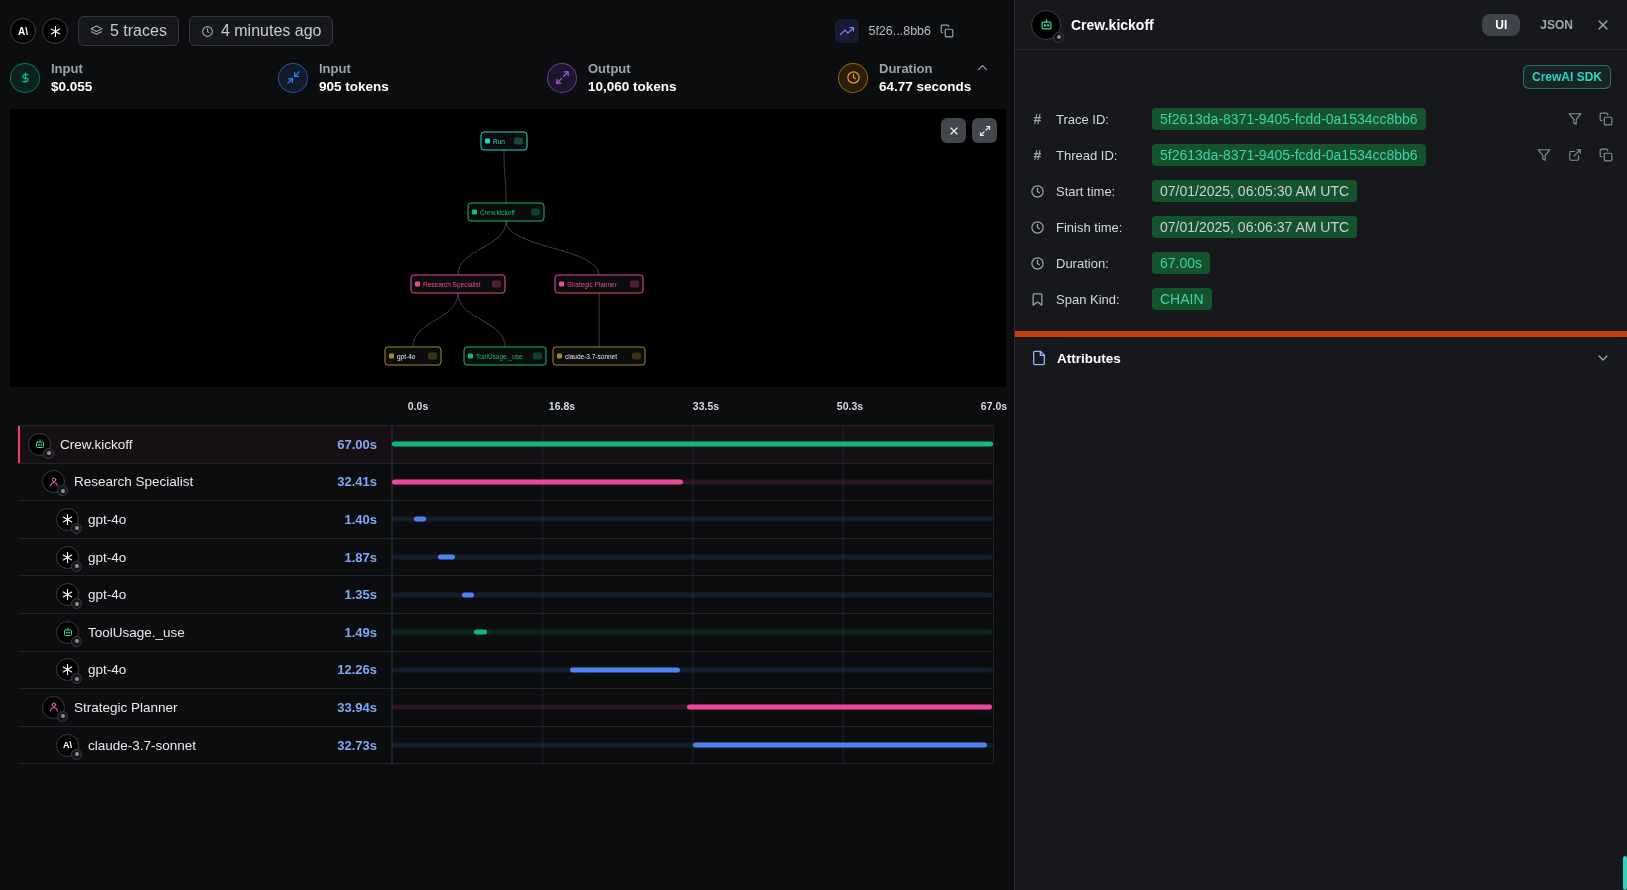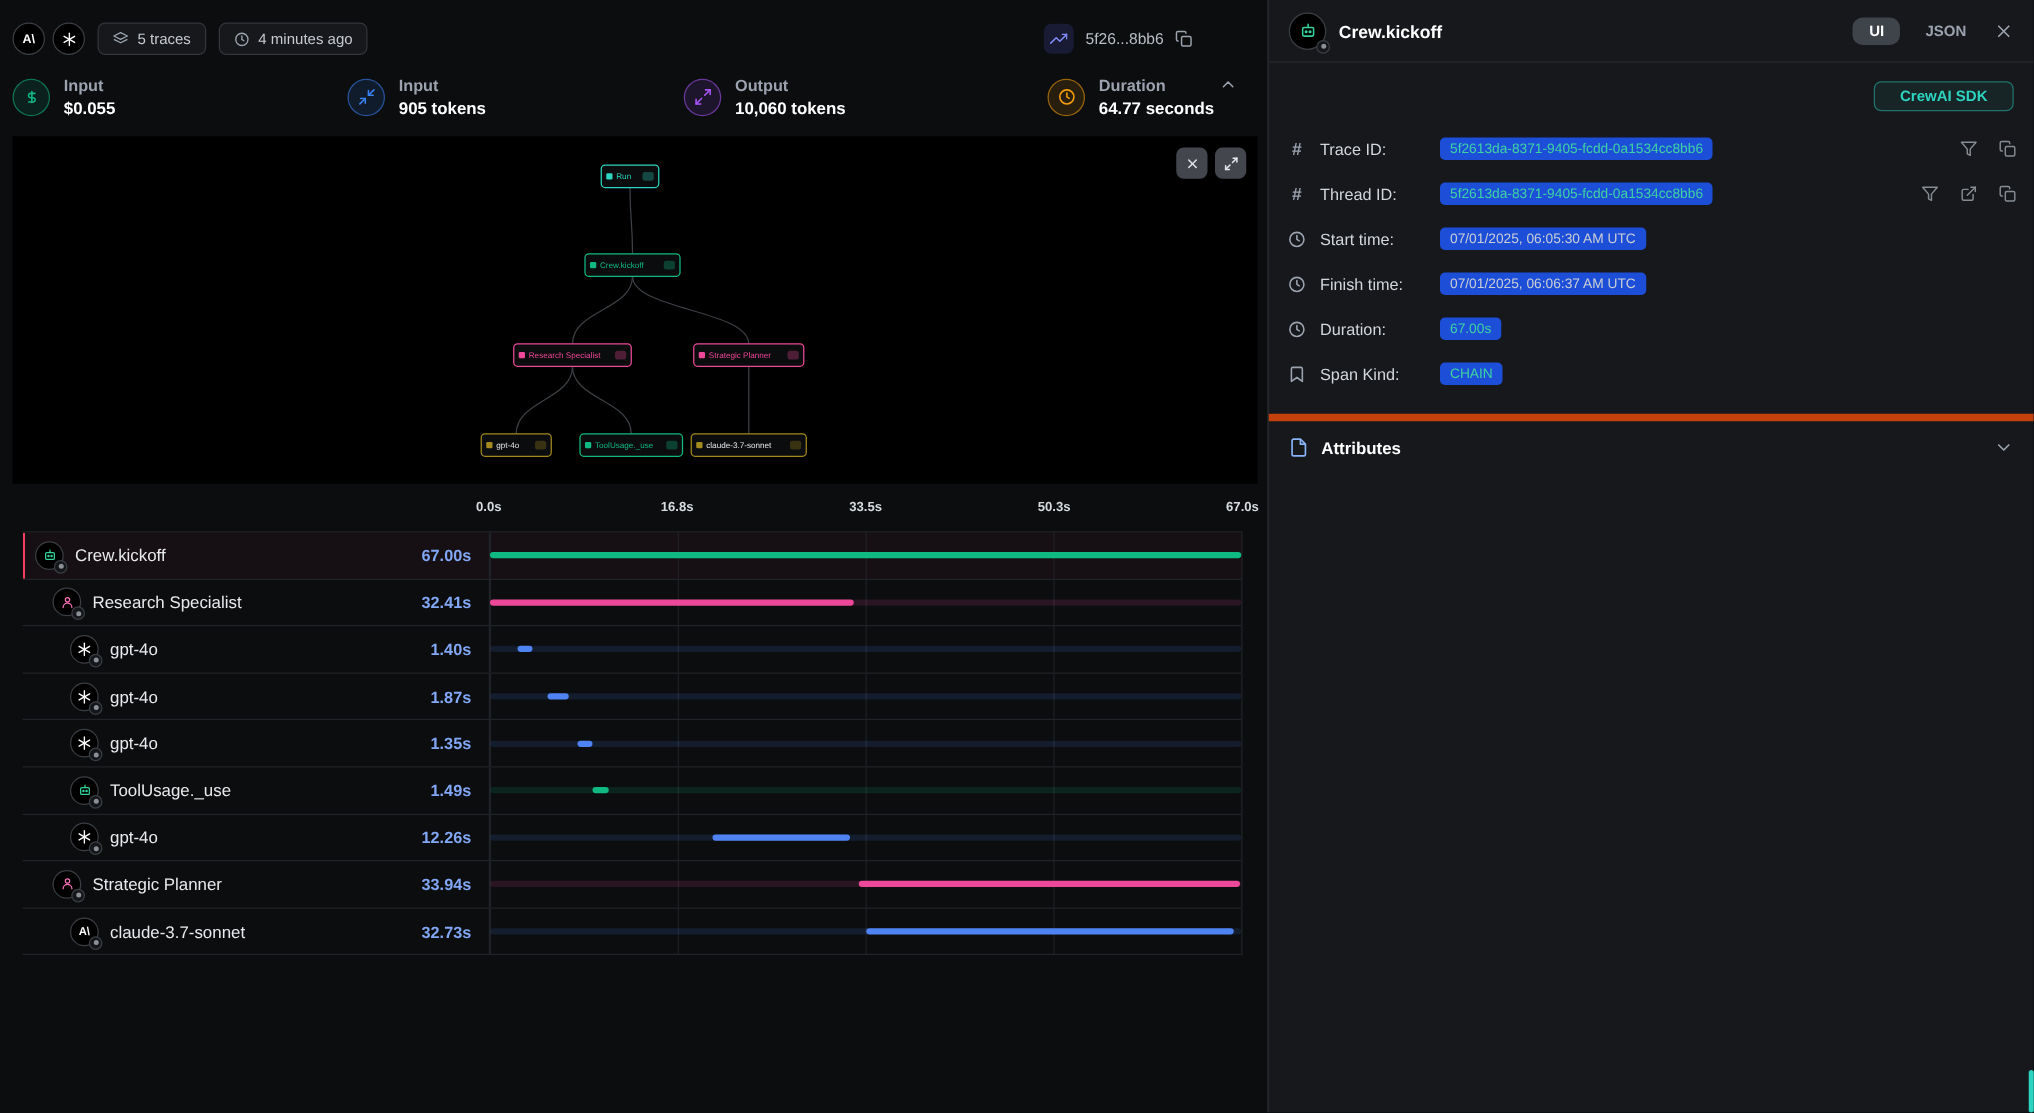--- a/index.html
+++ b/index.html
@@ -4,40 +4,40 @@
 <style>
   *{margin:0;padding:0;box-sizing:border-box;}
   html,body{width:1627px;height:890px;}
   body{background:#0b0d0f;font-family:"Liberation Sans",sans-serif;color:#e5e7eb;overflow:hidden;}
   .app{display:flex;width:1627px;height:890px;}
   
   .main{width:1014px;padding:10px 8px 0 10px;background:#0b0d0f;}
   .hdr{height:42px;display:flex;align-items:center;gap:10px;}
   .avatars{display:flex;gap:6px;align-items:center;}
   .avatar{width:26px;height:26px;border-radius:50%;background:#000;border:1px solid #3a3d42;display:flex;align-items:center;justify-content:center;color:#fff;font-size:10px;font-weight:700;}
-  .badge{display:inline-flex;align-items:center;gap:7px;background:#16181b;border:1px solid #33363b;border-radius:6px;padding:5px 11px;font-size:12px;color:#c6cad0;cursor:default;}
+  .badge{display:inline-flex;align-items:center;gap:7px;background:#16181b;border:1px solid #33363b;border-radius:6px;padding:5px 11px;font-size:16px;color:#c6cad0;cursor:default;}
   .badge svg{color:#9ca3af;}
   .hdr-right{margin-left:auto;display:flex;align-items:center;gap:9px;padding-right:52px;}
   .trend-ic{width:24px;height:24px;border-radius:6px;background:rgba(99,102,241,.16);color:#818cf8;display:flex;align-items:center;justify-content:center;}
   .trace-id{font-size:12.5px;color:#b9bec5;}
   .copy-ic{color:#9ca3af;display:flex;}
   
   .stats{position:relative;display:grid;grid-template-columns:268px 269px 291px 1fr;align-items:center;padding:9px 0 15px;}
   .stat{display:flex;gap:11px;align-items:center;}
   .stat-label{font-size:13px;color:#9ca3af;font-weight:700;}
   .stat-value{font-size:13.5px;color:#fff;font-weight:700;margin-top:3px;}
   .stat-ic{width:30px;height:30px;border-radius:50%;display:flex;align-items:center;justify-content:center;flex:none;}
   .collapse{position:absolute;right:16px;top:8px;color:#9ca3af;cursor:pointer;}
   
   .graph{position:relative;background:#000;height:278px;}
   .graph svg.gsvg{display:block;width:100%;height:100%;}
   .graph-btns{position:absolute;top:9px;right:9px;display:flex;gap:6px;}
   .gbtn{width:25px;height:25px;border-radius:6px;background:#43474d;color:#e5e7eb;display:flex;align-items:center;justify-content:center;border:none;cursor:pointer;}
   
-  .axis{display:flex;height:38px;margin-left:8px;}
+  .axis{display:flex;height:38px;margin-left:8px;gap:27px;}
   .axis-spacer{width:373px;flex:none;}
   .axis-area{flex:1;position:relative;margin-right:12px;}
   .tick{position:absolute;top:13px;transform:translateX(-50%);font-size:10.5px;font-weight:700;color:#d7dade;white-space:nowrap;}
   .rows{margin-left:8px;margin-right:12px;border-top:1px solid #202327;}
   .tl-row{display:flex;height:37.6px;border-bottom:1px solid #202327;align-items:stretch;}
   .tl-row.active{background:rgba(244,63,94,.05);box-shadow:inset 2px 0 0 #f43f5e;}
   .tl-label{width:373px;flex:none;display:flex;align-items:center;gap:9px;padding-right:14px;}
   .tl-name{font-size:13.5px;color:#e8eaed;white-space:nowrap;}
   .tl-dur{margin-left:auto;font-size:13px;font-weight:700;color:#82a7f5;}
   .tl-chart{flex:1;position:relative;border-left:1px solid #202327;border-right:1px solid #202327;
@@ -48,27 +48,27 @@
   .row-ic .mini{position:absolute;right:-4px;bottom:-4px;width:11px;height:11px;border-radius:50%;background:#14161a;border:1px solid #3a3d42;display:flex;align-items:center;justify-content:center;}
   .row-ic .mini::after{content:"";width:4px;height:4px;border-radius:50%;background:#8b9096;}
   
   .panel{flex:1;background:#16181c;border-left:1px solid #2a2d31;display:flex;flex-direction:column;}
   .p-hdr{height:50px;flex:none;display:flex;align-items:center;gap:10px;padding:0 16px;border-bottom:1px solid #26282c;}
   .p-title{font-size:14px;font-weight:700;color:#fff;}
   .tab-ui{margin-left:auto;background:#3f434a;color:#fff;font-size:12px;font-weight:700;padding:4px 13px;border-radius:8px;cursor:pointer;}
   .tab-json{color:#9ca3af;font-size:12px;font-weight:700;margin:0 4px 0 10px;cursor:pointer;}
   .p-close{color:#9ca3af;display:flex;margin-left:8px;cursor:pointer;}
   .sdk-row{display:flex;justify-content:flex-end;padding:15px 16px 10px;}
-  .sdk-badge{font-size:12px;font-weight:700;color:#2dd4bf;border:1px solid rgba(45,212,191,.45);background:rgba(45,212,191,.07);padding:4px 20px;border-radius:6px;}
+  .sdk-badge{font-size:12px;font-weight:700;color:#2dd4bf;border:1px solid rgba(45,212,191,.45);background:rgba(45,212,191,.07);padding:4px 8px;border-radius:6px;}
   .p-rows{padding:2px 14px;}
   .prow{display:flex;align-items:center;height:36px;gap:10px;}
   .prow .ic{width:17px;color:#9ca3af;display:flex;justify-content:center;flex:none;}
   .hash{font-size:14px;font-weight:700;color:#9ca3af;}
   .prow .lbl{width:86px;font-size:13px;color:#d3d7dc;flex:none;}
-  .pill{background:#1d4ed8;border-radius:4px;padding:3px 8px;font-size:11px;white-space:nowrap;}
+  .pill{background:#14532d;border-radius:4px;padding:3px 8px;font-size:14px;white-space:nowrap;}
   .pill.teal{color:#3ed3a2;}
   .pill.gray{color:#c9ced5;}
   .acts{margin-left:auto;display:flex;gap:17px;color:#878c93;}
   .act{display:flex;cursor:pointer;}
   .attrs{margin-top:12px;border-top:6px solid #c2410c;padding:13px 16px;display:flex;align-items:center;gap:10px;}
   .attrs .alabel{font-size:13.5px;font-weight:700;color:#fff;}
   .attrs .chev{margin-left:auto;color:#9ca3af;display:flex;cursor:pointer;}
   .attrs .fic{color:#8ab4f8;display:flex;}
   .scroll-thumb{position:fixed;right:0;bottom:0;width:4px;height:34px;background:#2dd4bf;border-radius:2px;}
 </style>

